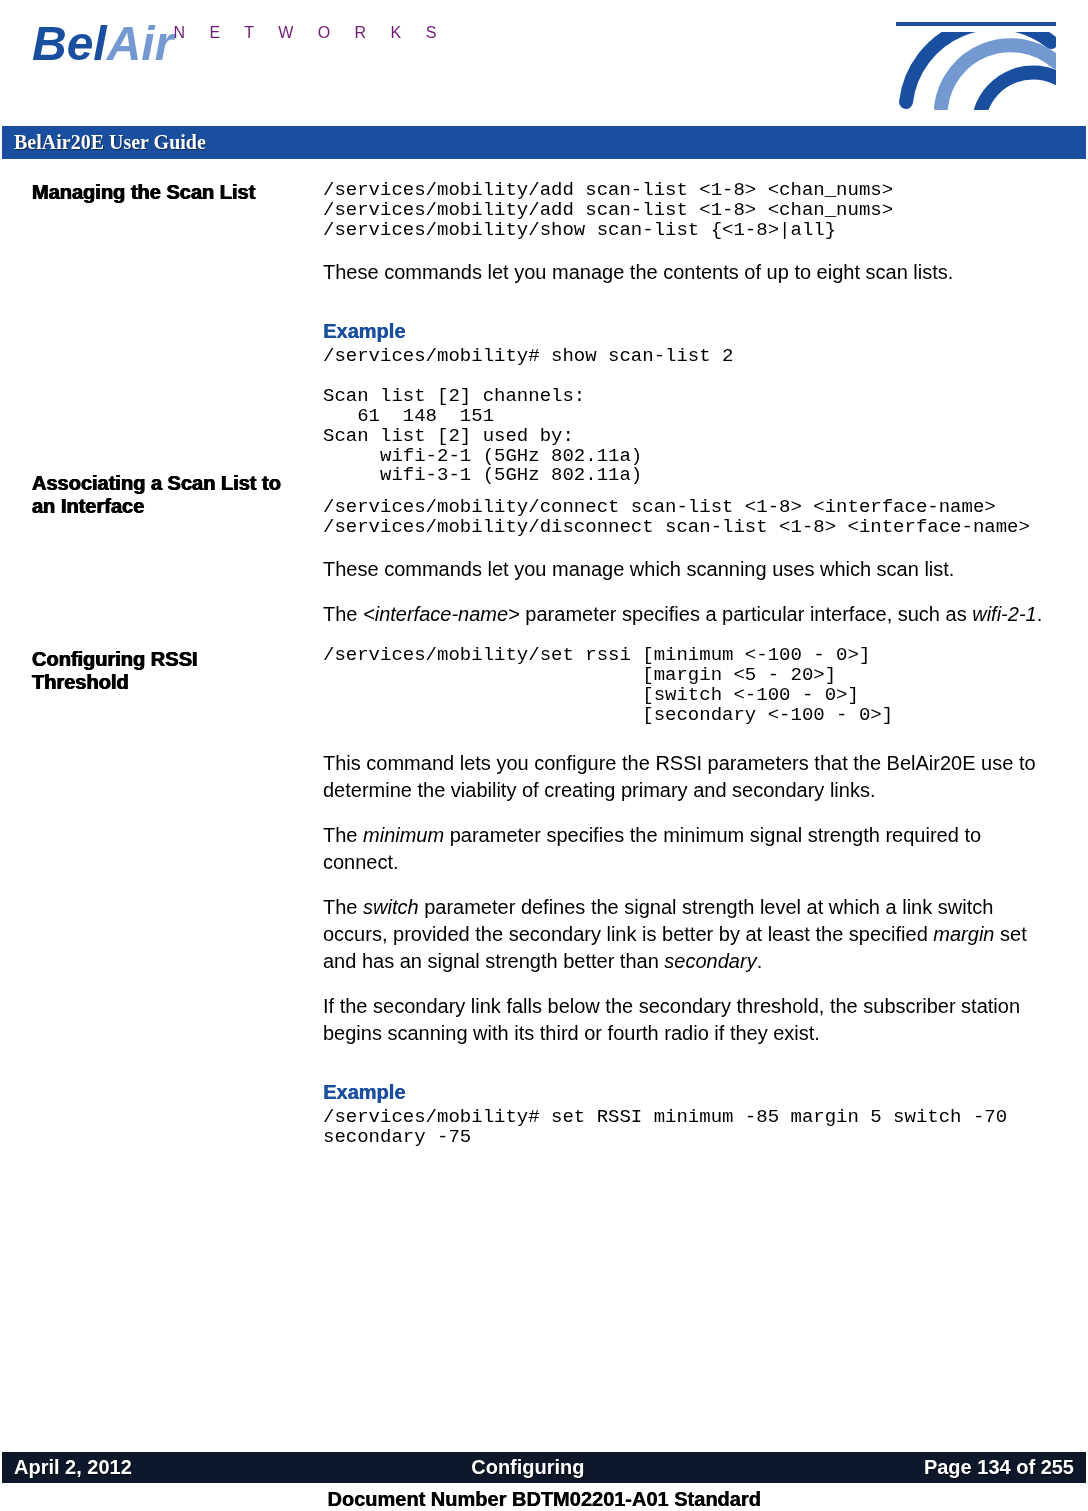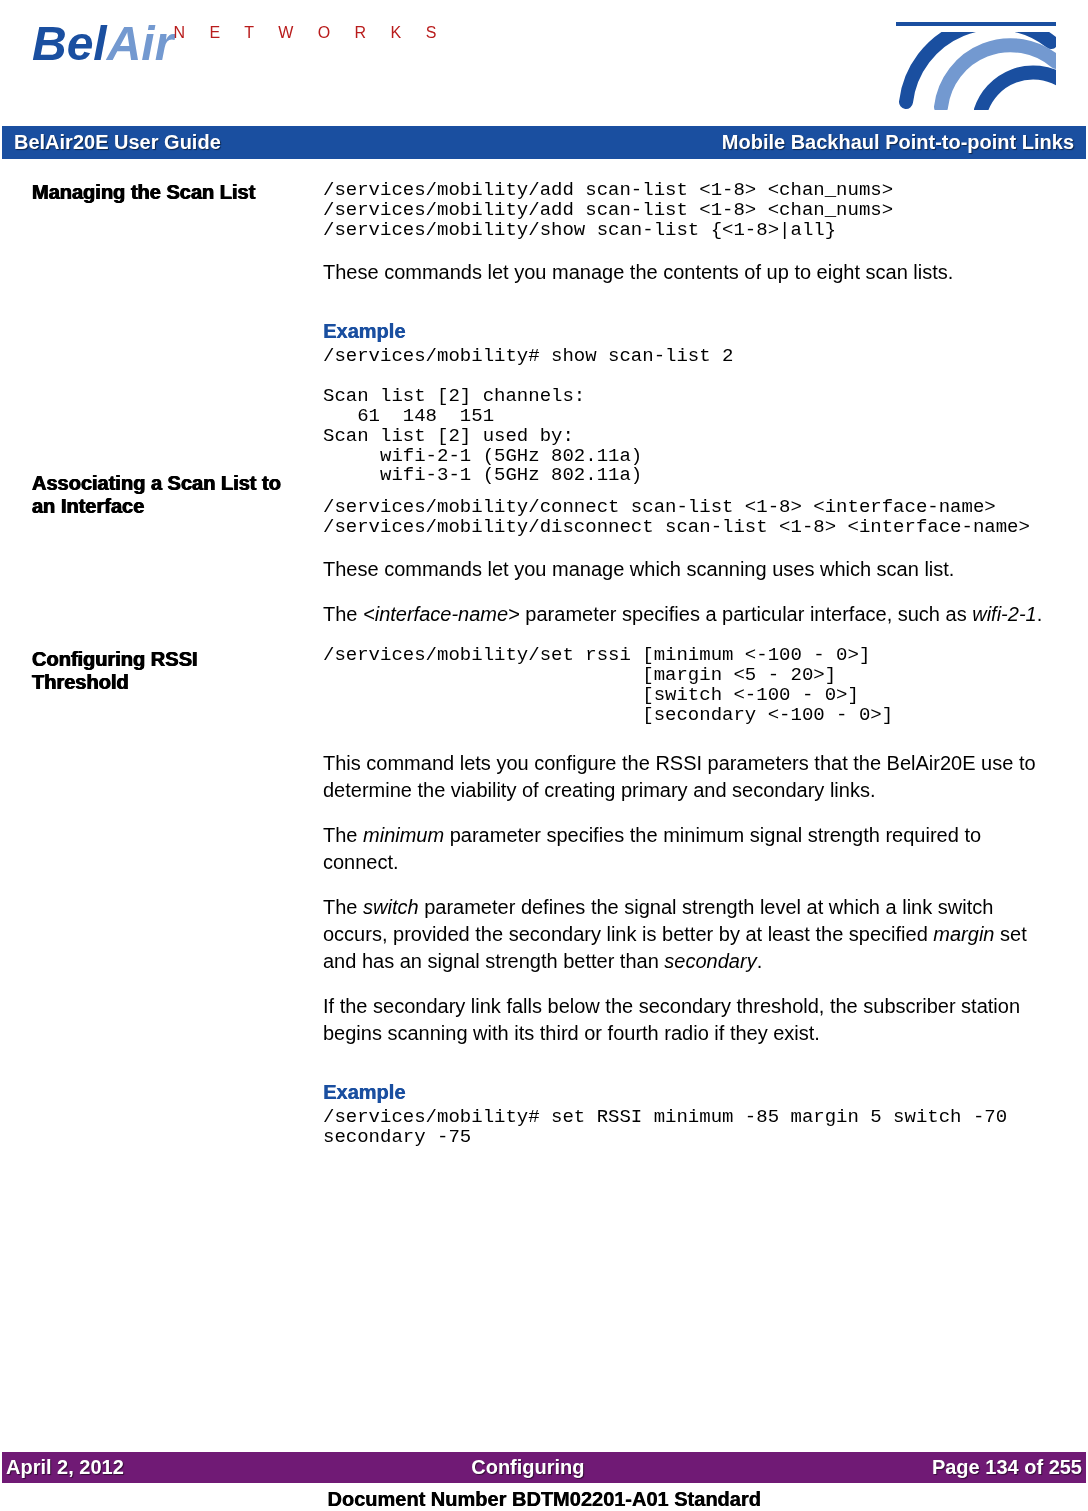--- a/index.html
+++ b/index.html
@@ -31,21 +31,21 @@
     font-size: 48px;
     font-weight: 700;
     font-style: italic;
     line-height: 0.9;
   }
   .logo-bel { color: #1a4fa0; }
   .logo-air { color: #7399d0; }
   .logo-networks {
     font-size: 16px;
     letter-spacing: 10px;
-    color: #b91c1c;
+    color: #701a75;
     font-weight: 400;
     margin-top: 2px;
   }
   .logo-right {
     width: 160px;
     height: 88px;
     border-top: 4px solid #1a4fa0;
     position: relative;
     overflow: hidden;
     padding-top: 6px;
@@ -55,20 +55,21 @@
     background: #1a4fa0;
     color: #fff;
     display: flex;
     justify-content: space-between;
     align-items: center;
     padding: 5px 12px;
     font-size: 20px;
     font-weight: 600;
     margin: 0 -30px;
     text-shadow: 1px 1px 1px rgba(0,0,0,0.55);
+    font-family: Liberation Serif, serif;
   }
   .content {
     display: flex;
     margin-top: 22px;
     gap: 23px;
   }
   .sidebar {
     width: 268px;
     flex-shrink: 0;
     padding-right: 10px;
@@ -102,26 +103,26 @@
     margin-bottom: 2px;
     text-shadow: 0.5px 0 0 #1a4fa0;
   }
   .section-block { margin-bottom: 6px; }
   .para-italic { font-style: italic; }
   .footer-bar {
     position: absolute;
     left: 2px;
     right: 2px;
     bottom: 28px;
-    background: #701a75;
+    background: #0f172a;
     color: #fff;
     display: flex;
     justify-content: space-between;
     align-items: center;
-    padding: 4px 4px;
+    padding: 4px 12px;
     font-size: 20px;
     font-weight: 600;
     text-shadow: 1px 1px 1px rgba(0,0,0,0.55);
   }
   .doc-number {
     position: absolute;
     left: 0;
     right: 0;
     bottom: 0px;
     text-align: center;
@@ -152,21 +153,20 @@
         </g>
         <g fill="none" stroke="#1a4fa0" stroke-width="14" stroke-linecap="round">
           <path d="M 85 78 A 55 55 0 0 1 165 48"></path>
         </g>
       </svg>
     </div>
   </div>
 
   <div class="title-bar">
     <span>BelAir20E User Guide</span>
-    <span>Mobile Backhaul Point-to-point Links</span>
   </div>
 
   <div class="content">
     <div class="sidebar">
       <div class="side-heading">Managing the Scan List</div>
       <div style="height:268px"></div>
       <div class="side-heading">Associating a Scan List to an Interface</div>
       <div style="height:130px"></div>
       <div class="side-heading">Configuring RSSI Threshold</div>
     </div>

